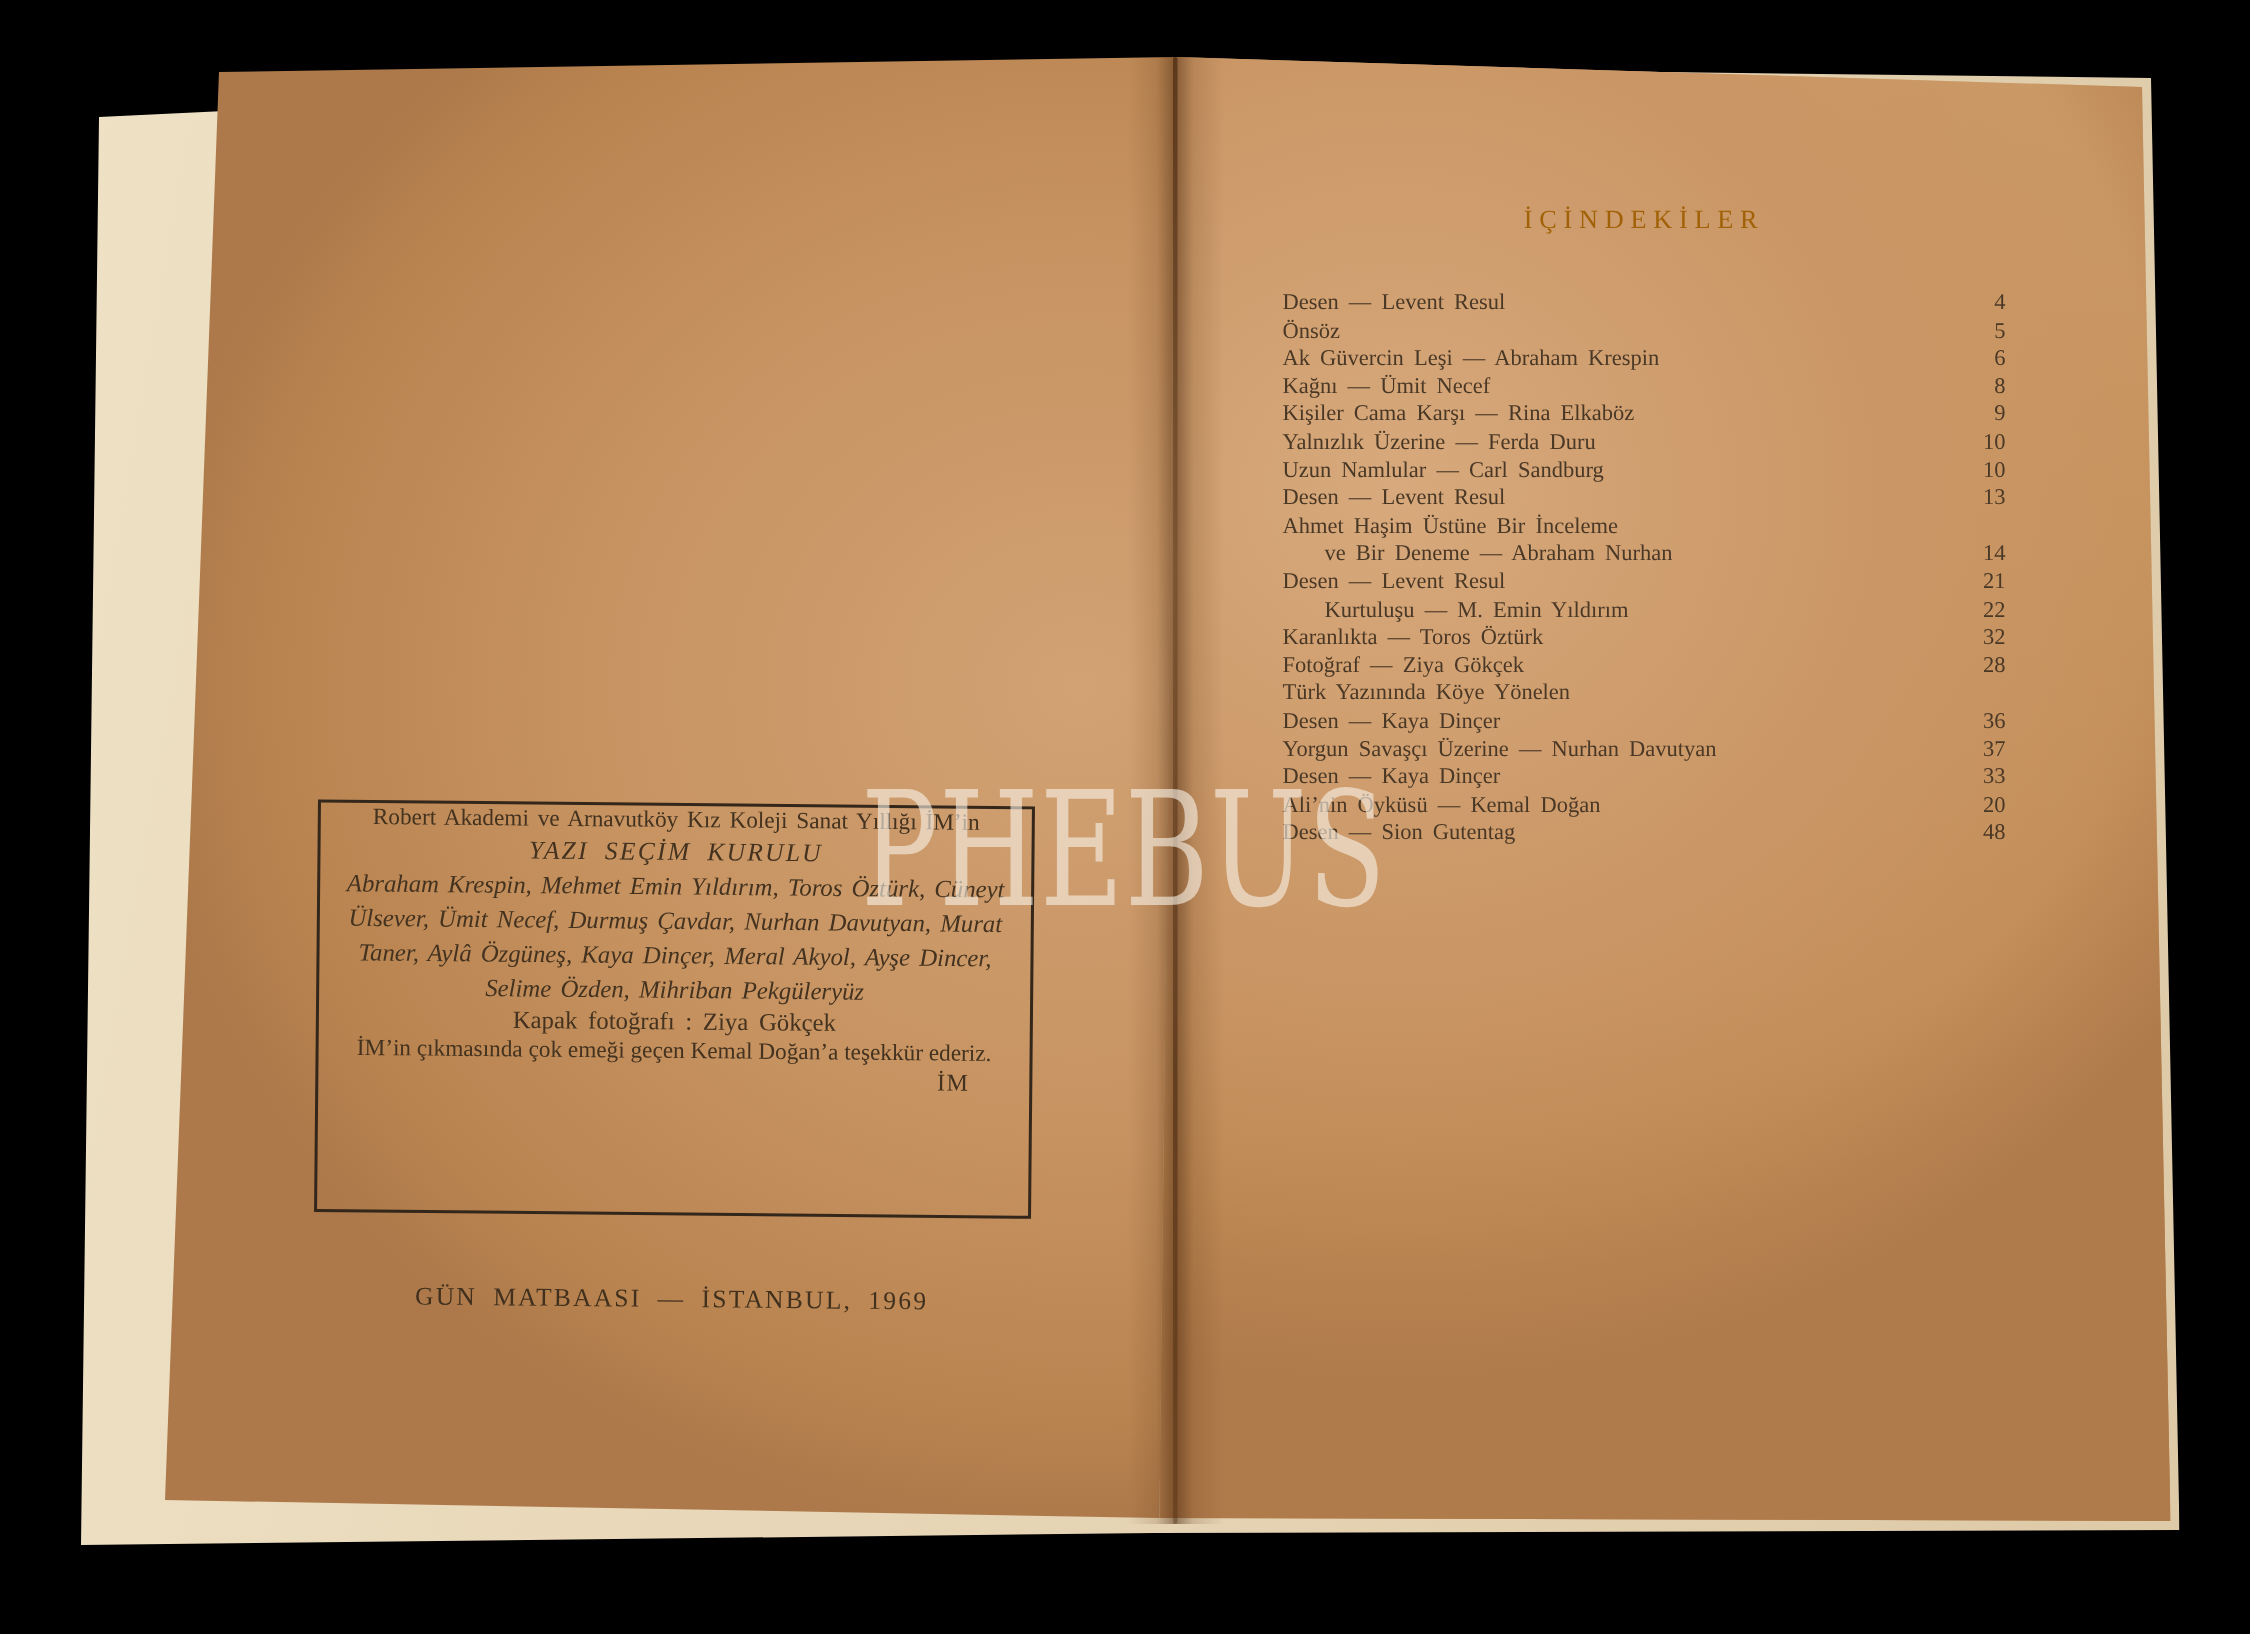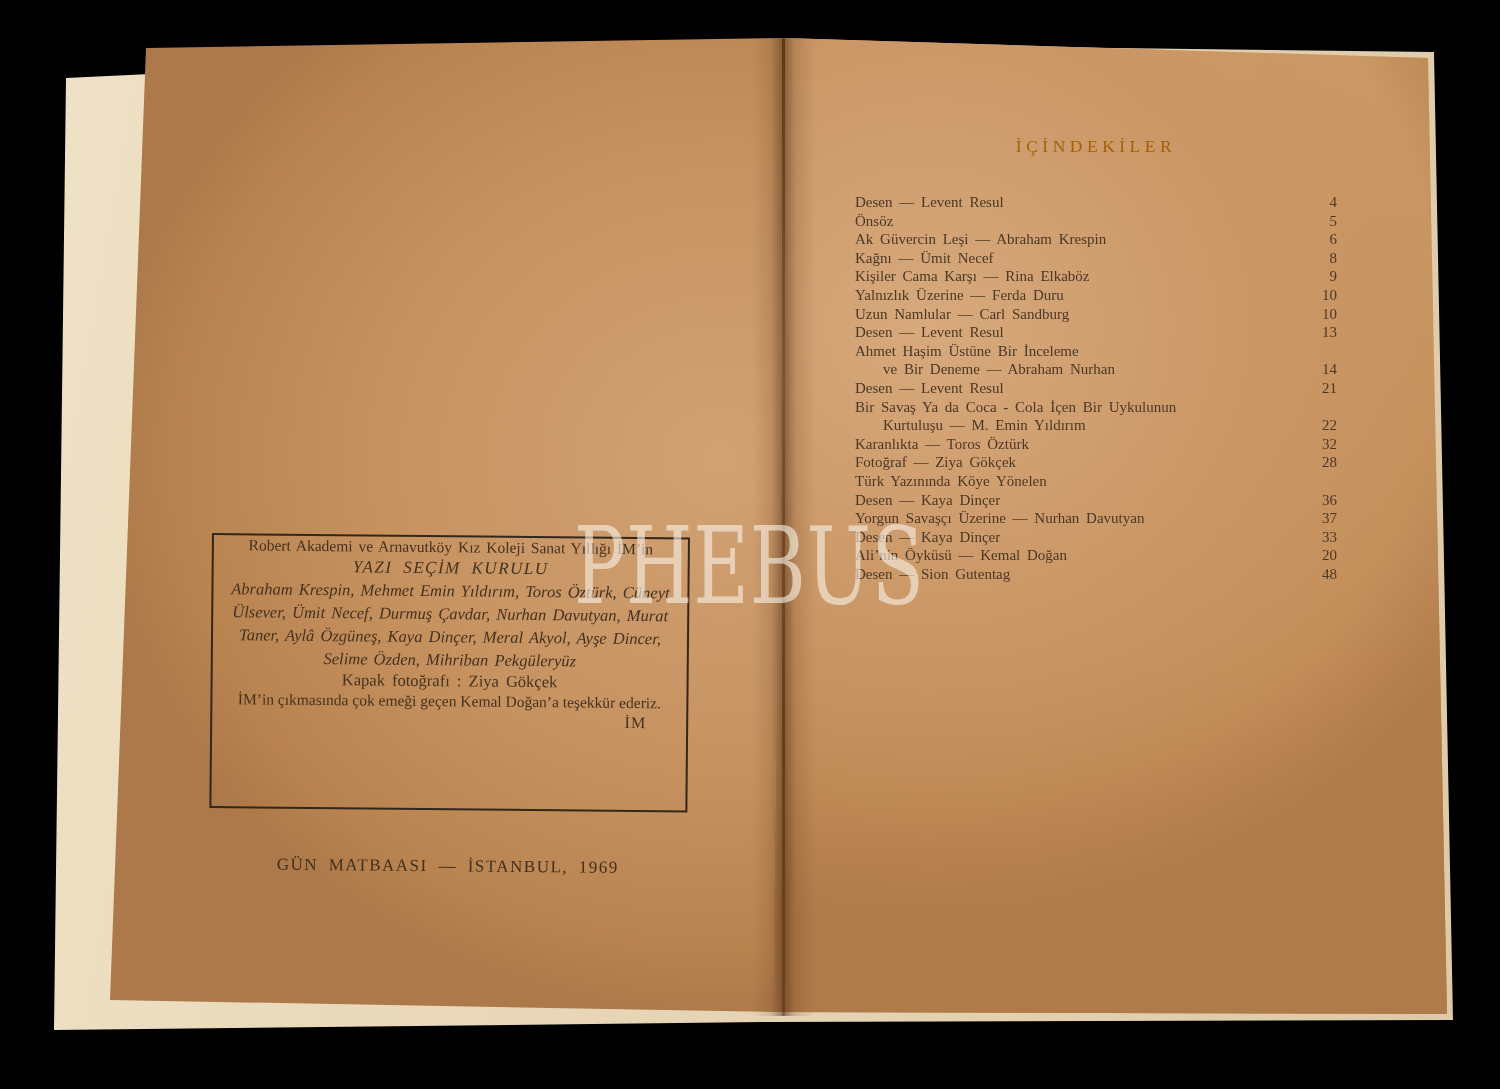--- a/index.html
+++ b/index.html
@@ -150,24 +150,20 @@
     <span class="toc-entry-page"></span>
   </div>
         <div class="toc-row indent">
     <span class="toc-entry-title">ve Bir Deneme — Abraham Nurhan</span>
     <span class="toc-entry-page">14</span>
   </div>
         <div class="toc-row">
     <span class="toc-entry-title">Desen — Levent Resul</span>
     <span class="toc-entry-page">21</span>
   </div>
-        <div class="toc-row">
-    <span class="toc-entry-title">Bir Savaş Ya da Coca - Cola İçen Bir Uykulunun</span>
-    <span class="toc-entry-page"></span>
-  </div>
         <div class="toc-row indent">
     <span class="toc-entry-title">Kurtuluşu — M. Emin Yıldırım</span>
     <span class="toc-entry-page">22</span>
   </div>
         <div class="toc-row">
     <span class="toc-entry-title">Karanlıkta — Toros Öztürk</span>
     <span class="toc-entry-page">32</span>
   </div>
         <div class="toc-row">
     <span class="toc-entry-title">Fotoğraf — Ziya Gökçek</span>

